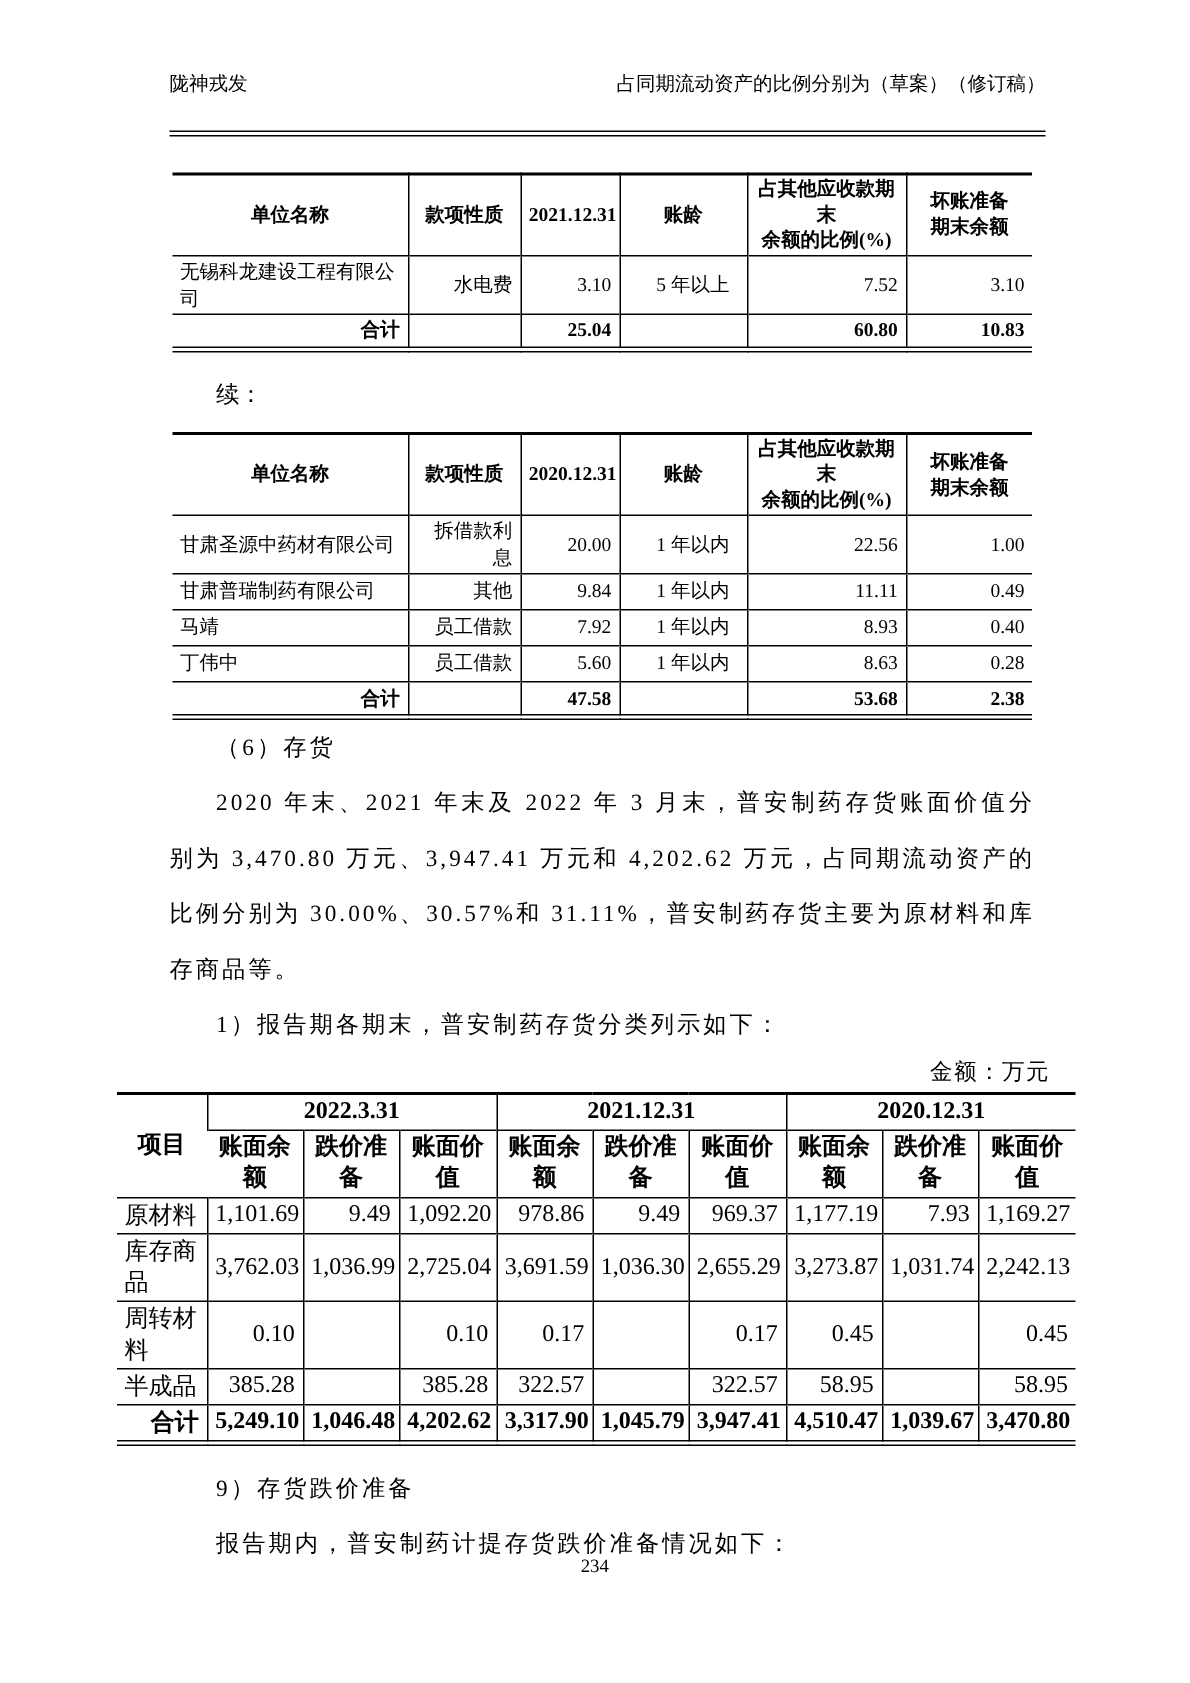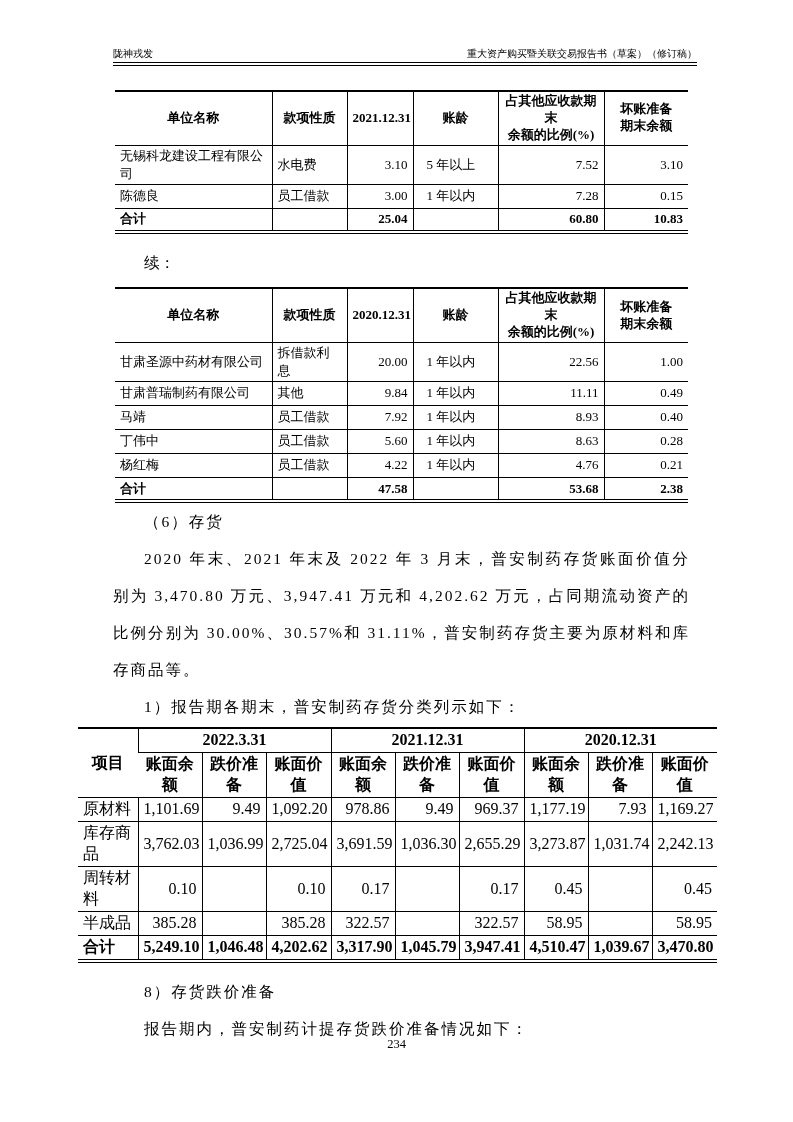--- a/index.html
+++ b/index.html
@@ -4,23 +4,23 @@
 <style>
   * { margin:0; padding:0; box-sizing:border-box; }
   html,body { background:#ffffff; }
   .page {
     width:793px; height:1122px; position:relative; overflow:hidden;
     background:#ffffff; color:#000;
     font-family:"Liberation Serif","DejaVu Serif",serif;
   }
   
   .hdr {
-    margin:0 96px 0 113px; padding-top:47px; padding-bottom:1px;
+    margin:0 96px 0 113px; padding-top:47px; padding-bottom:22px;
     display:flex; justify-content:space-between; align-items:flex-end;
-    border-bottom:4px double #000; font-size:10px;
+    border-bottom:4px double #000; font-size:13px;
   }
   
   .para {
     margin:0 103px 0 113px; font-size:15.5px; line-height:37px;
     text-align:justify; letter-spacing:2px;
   }
   .indent { text-indent:2em; }
   .mt14 { margin-top:14px; }
   .cont { margin:14px 103px 0 113px; font-size:15.5px; line-height:30px; text-indent:2em; }
   .unit-note { margin:2px 93px 2px 113px; font-size:15px; line-height:22px; text-align:right; letter-spacing:1px; }
@@ -38,35 +38,35 @@
   .rtable thead tr { height:36px; }
   .rtable tbody tr { height:24px; }
   .itable {
     width:639px; margin:2px 0 0 78px; font-size:16px;
     border-top:2.5px solid #000; border-bottom:4px double #000;
   }
   .itable thead tr.group-row { height:24px; }
   .itable thead tr.sub-row { height:22px; border-bottom:1.5px solid #000; }
   .itable tbody tr { height:23px;font-family:Liberation Serif, serif; }
   .tl { text-align:left; }
-  .tc { text-align:left;margin-top:44px; }
+  .tc { text-align:right;margin-top:44px; }
   .num { text-align:right; }
-  .aging { padding-left:13px; }
+  .aging { padding-left:24px; }
   .total-row td { font-weight:bold; }
   
   .pageno { position:absolute; left:0; right:0; top:1037px; text-align:center; font-size:12.5px; }
 </style>
 </head>
 <body>
 
 <div class="page">
 
   <div class="hdr">
     <span>陇神戎发</span>
-    <span>重大资产购买暨关联交易报告书（草案）（修订稿）</span>
+    <span>占同期流动资产的比例分别为（草案）（修订稿）</span>
   </div>
 
   <table class="rtable">
     <colgroup>
       <col style="width:157px">
         <col style="width:75px">
         <col style="width:66px">
       <col style="width:85px">
         <col style="width:106px">
         <col style="width:84px">
@@ -85,28 +85,20 @@
     </thead>
     <tbody>
       <tr>
         <td class="tl">无锡科龙建设工程有限公司</td>
         <td class="tc">水电费</td>
         <td class="num">3.10</td>
         <td class="tl aging">5 年以上</td>
         <td class="num">7.52</td>
         <td class="num">3.10</td>
       </tr>
-      <tr>
-        <td class="tl">陈德良</td>
-        <td class="tc">员工借款</td>
-        <td class="num">3.00</td>
-        <td class="tl aging">1 年以内</td>
-        <td class="num">7.28</td>
-        <td class="num">0.15</td>
-      </tr>
       <tr class="total-row">
         <td class="tc">合计</td>
         <td></td>
         <td class="num">25.04</td>
         <td></td>
         <td class="num">60.80</td>
         <td class="num">10.83</td>
       </tr>
     </tbody>
   </table>
@@ -160,46 +152,39 @@
         <td class="num">0.40</td>
       </tr>
       <tr>
         <td class="tl">丁伟中</td>
         <td class="tc">员工借款</td>
         <td class="num">5.60</td>
         <td class="tl aging">1 年以内</td>
         <td class="num">8.63</td>
         <td class="num">0.28</td>
       </tr>
-      <tr>
-        <td class="tl">杨红梅</td>
-        <td class="tc">员工借款</td>
-        <td class="num">4.22</td>
-        <td class="tl aging">1 年以内</td>
-        <td class="num">4.76</td>
-        <td class="num">0.21</td>
-      </tr>
       <tr class="total-row">
         <td class="tc">合计</td>
         <td></td>
         <td class="num">47.58</td>
         <td></td>
         <td class="num">53.68</td>
         <td class="num">2.38</td>
       </tr>
     </tbody>
   </table>
 
 
   <p class="para indent">（6）存货</p>
 
   <p class="para indent">2020 年末、2021 年末及 2022 年 3 月末，普安制药存货账面价值分别为 3,470.80 万元、3,947.41 万元和 4,202.62 万元，占同期流动资产的比例分别为 30.00%、30.57%和 31.11%，普安制药存货主要为原材料和库存商品等。</p>
 
   <p class="para indent">1）报告期各期末，普安制药存货分类列示如下：</p>
 
+  <p class="unit-note">金额：万元</p>
 
   <table class="itable">
     <colgroup>
       <col style="width:60px">
       <col style="width:64px">
         <col style="width:64px">
         <col style="width:65px">
       <col style="width:64px">
         <col style="width:64px">
         <col style="width:65px">
@@ -283,19 +268,19 @@
         <td class="num">3,317.90</td>
         <td class="num">1,045.79</td>
         <td class="num">3,947.41</td>
         <td class="num">4,510.47</td>
         <td class="num">1,039.67</td>
         <td class="num">3,470.80</td>
       </tr>
     </tbody>
   </table>
 
-  <p class="para indent" style="margin-top:10px">8）存货跌价准备</p>
+  <p class="para indent" style="margin-top:10px">9）存货跌价准备</p>
 
   <p class="para indent">报告期内，普安制药计提存货跌价准备情况如下：</p>
 
   <div class="pageno">234</div>
 
 </div>
 
 </body></html>

